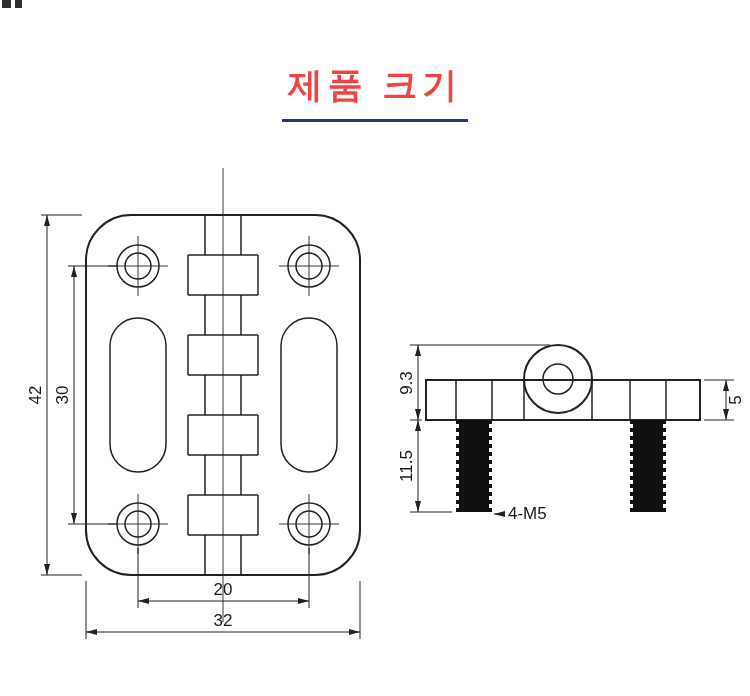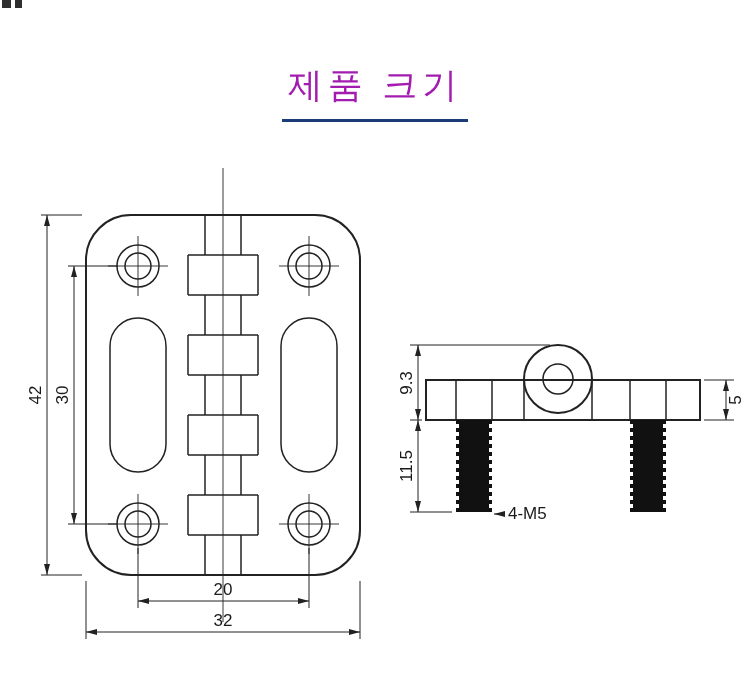--- a/index.html
+++ b/index.html
@@ -10,23 +10,23 @@
     overflow:hidden;
     font-family:"Liberation Sans", sans-serif;
   }
   .title-wrap{
     position:absolute;top:62px;left:0;width:100%;
     text-align:center;
   }
   .page-title{
     margin:0;
     font-size:35px;
-    font-weight:400;
+    font-weight:700;
     letter-spacing:5px;
-    color:#a21caf;
+    color:#ef4444;
     font-family:"Liberation Sans", sans-serif;
   }
   .title-underline{
     width:186px;height:3px;
     background:#1c3c78;
     margin:10px auto 0 auto;
   }
   svg{position:absolute;top:0;left:0;}
   .ol{fill:none;stroke:#222;stroke-width:2;}
   .det{fill:none;stroke:#222;stroke-width:1.5;}

